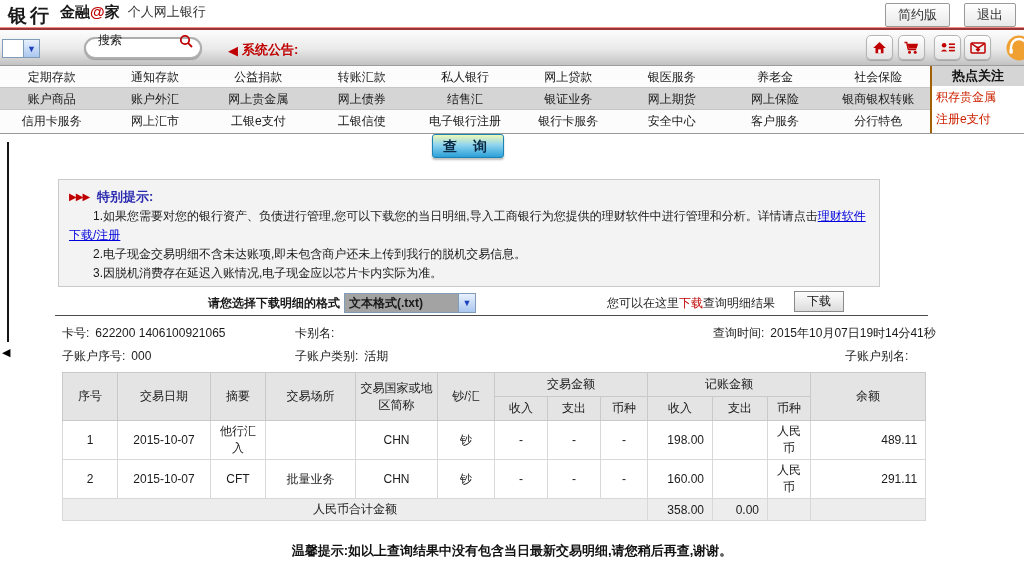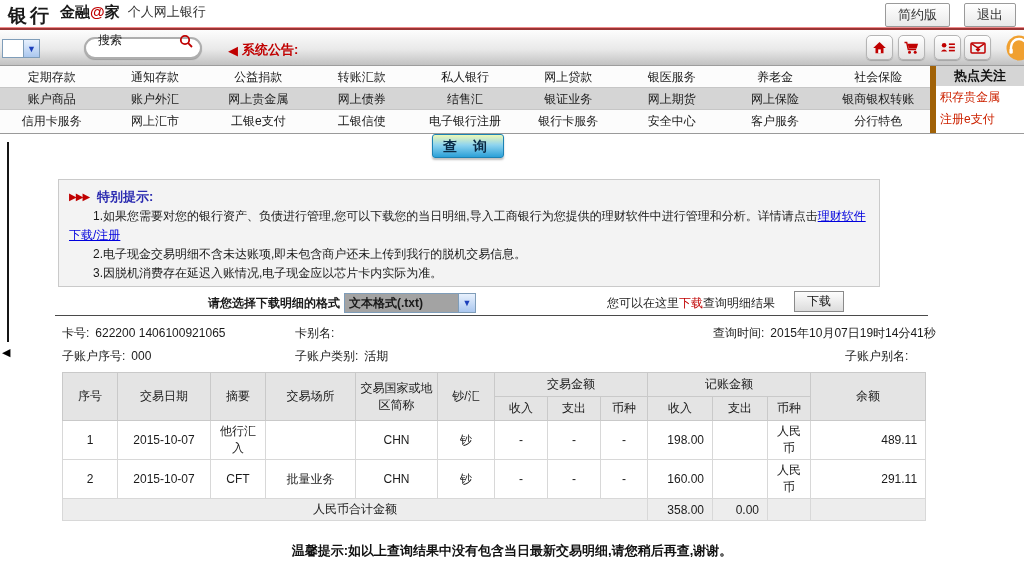--- a/index.html
+++ b/index.html
@@ -29,21 +29,21 @@
   .tb-icon { position:absolute; top:5px; width:27px; height:25px; background:linear-gradient(#ffffff,#e3e3e3); border:1px solid #b5b5b5; border-radius:5px; display:flex; align-items:center; justify-content:center; cursor:pointer; box-shadow:0 1px 1px rgba(0,0,0,.2); }
   .tb-headset { position:absolute; left:1002px; top:4px; width:34px; height:28px; }
 
   
   .nav { position:absolute; left:0; top:66px; width:1024px; height:68px; border-bottom:1px solid #9a9a9a; background:#fcfcfc; }
   .nav-left { position:absolute; left:0; top:0; width:930px; height:100%; }
   .nav-row { display:grid; grid-template-columns:repeat(9,1fr); height:22px; line-height:22px; border-bottom:1px solid #c6c6c6; }
   .nav-row.g { background:#d5d5d5; }
   .nav-row:last-child { border-bottom:none; }
   .nav-item { font-size:12px; color:#1a1a1a; text-align:center; text-decoration:none; cursor:pointer; white-space:nowrap; overflow:hidden; }
-  .hot { position:absolute; left:930px; top:0; width:94px; height:100%; background:#fff; border-left:6px solid #a16207; }
+  .hot { position:absolute; left:930px; top:0; width:94px; height:100%; background:#fff; border-left:2px solid #a16207; }
   .hot-title { height:20px; line-height:20px; background:#d5d5d5; font-size:13px; font-weight:bold; color:#111; text-align:center; }
   .hot a { display:block; font-size:12px; color:#cc2200; text-decoration:none; padding:3px 0 2px 4px; cursor:pointer; }
 
   
   .main { position:absolute; left:0; top:134px; width:1024px; height:438px; background:#fff; }
   .edge-bar { position:absolute; left:7px; top:8px; width:2px; height:200px; background:#151515; }
   .edge-arrow { position:absolute; left:2px; top:212px; font-size:11px; color:#000; }
 
   .query-btn { position:absolute; left:432px; top:0px; width:72px; height:24px; border:1px solid #1c82b4; border-radius:3px; background:linear-gradient(#eef9b6,#8fd4ef 45%,#2ba0d8); font-size:14px; font-weight:bold; color:#0a2a45; text-align:center; line-height:22px; letter-spacing:6px; cursor:pointer; box-shadow:0 2px 2px rgba(0,0,0,.25); }
 

